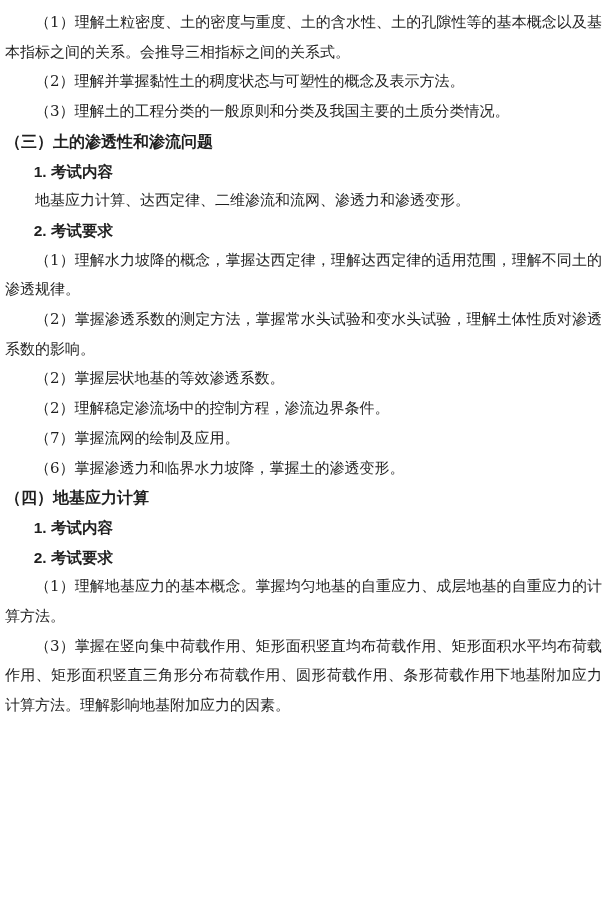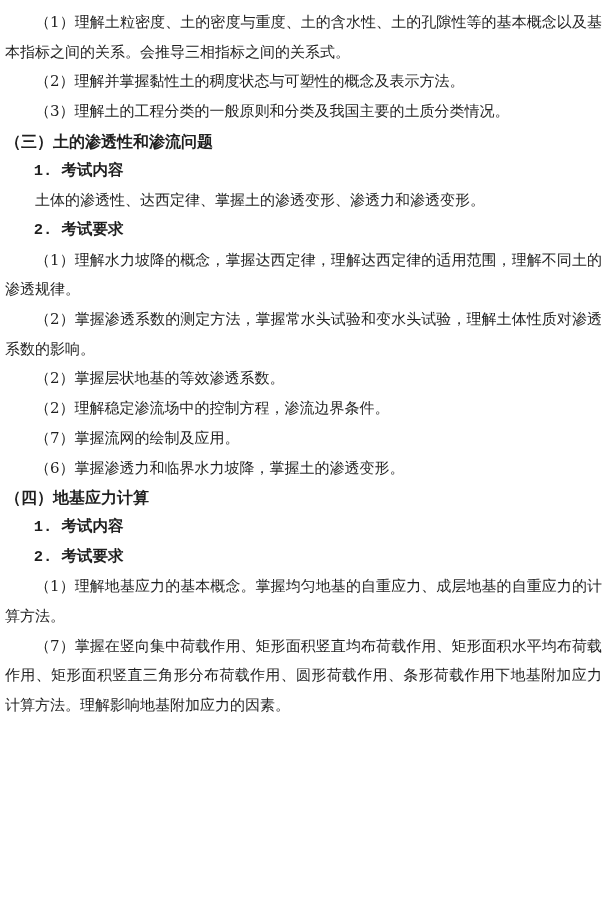--- a/index.html
+++ b/index.html
@@ -30,44 +30,44 @@
     text-indent: 2em;
   }
   .blk.heading1 {
     font-family: Liberation Sans, sans-serif;
     font-weight: bold;
     font-size: 16px;
     text-indent: 0;
     text-align: left;
   }
   .blk.heading2 {
-    font-family: Liberation Mono, monospace;
+    font-family: Liberation Sans, sans-serif;
     font-weight: bold;
     font-size: 15.5px;
     text-indent: 1.85em;
     text-align: left;
   }
 </style>
 </head>
 <body>
 
 <div class="page">
   <div id="content">
       <p class="blk body-indent">（1）理解土粒密度、土的密度与重度、土的含水性、土的孔隙性等的基本概念以及基本指标之间的关系。会推导三相指标之间的关系式。</p>
       <p class="blk body-indent">（2）理解并掌握黏性土的稠度状态与可塑性的概念及表示方法。</p>
       <p class="blk body-indent">（3）理解土的工程分类的一般原则和分类及我国主要的土质分类情况。</p>
       <p class="blk heading1">（三）土的渗透性和渗流问题</p>
       <p class="blk heading2">1. 考试内容</p>
-      <p class="blk body-indent">土体的渗透性、达西定律、掌握土的渗透变形、渗透力和渗透变形。</p>
+      <p class="blk body-indent">地基应力计算、达西定律、二维渗流和流网、渗透力和渗透变形。</p>
       <p class="blk heading2">2. 考试要求</p>
       <p class="blk body-indent">（1）理解水力坡降的概念，掌握达西定律，理解达西定律的适用范围，理解不同土的渗透规律。</p>
       <p class="blk body-indent">（2）掌握渗透系数的测定方法，掌握常水头试验和变水头试验，理解土体性质对渗透系数的影响。</p>
       <p class="blk body-indent">（2）掌握层状地基的等效渗透系数。</p>
       <p class="blk body-indent">（2）理解稳定渗流场中的控制方程，渗流边界条件。</p>
       <p class="blk body-indent">（7）掌握流网的绘制及应用。</p>
       <p class="blk body-indent">（6）掌握渗透力和临界水力坡降，掌握土的渗透变形。</p>
       <p class="blk heading1">（四）地基应力计算</p>
       <p class="blk heading2">1. 考试内容</p>
       <p class="blk heading2">2. 考试要求</p>
       <p class="blk body-indent">（1）理解地基应力的基本概念。掌握均匀地基的自重应力、成层地基的自重应力的计算方法。</p>
-      <p class="blk body-indent">（7）掌握在竖向集中荷载作用、矩形面积竖直均布荷载作用、矩形面积水平均布荷载作用、矩形面积竖直三角形分布荷载作用、圆形荷载作用、条形荷载作用下地基附加应力计算方法。理解影响地基附加应力的因素。</p>
+      <p class="blk body-indent">（3）掌握在竖向集中荷载作用、矩形面积竖直均布荷载作用、矩形面积水平均布荷载作用、矩形面积竖直三角形分布荷载作用、圆形荷载作用、条形荷载作用下地基附加应力计算方法。理解影响地基附加应力的因素。</p>
     </div>
 </div>
 
 </body></html>

